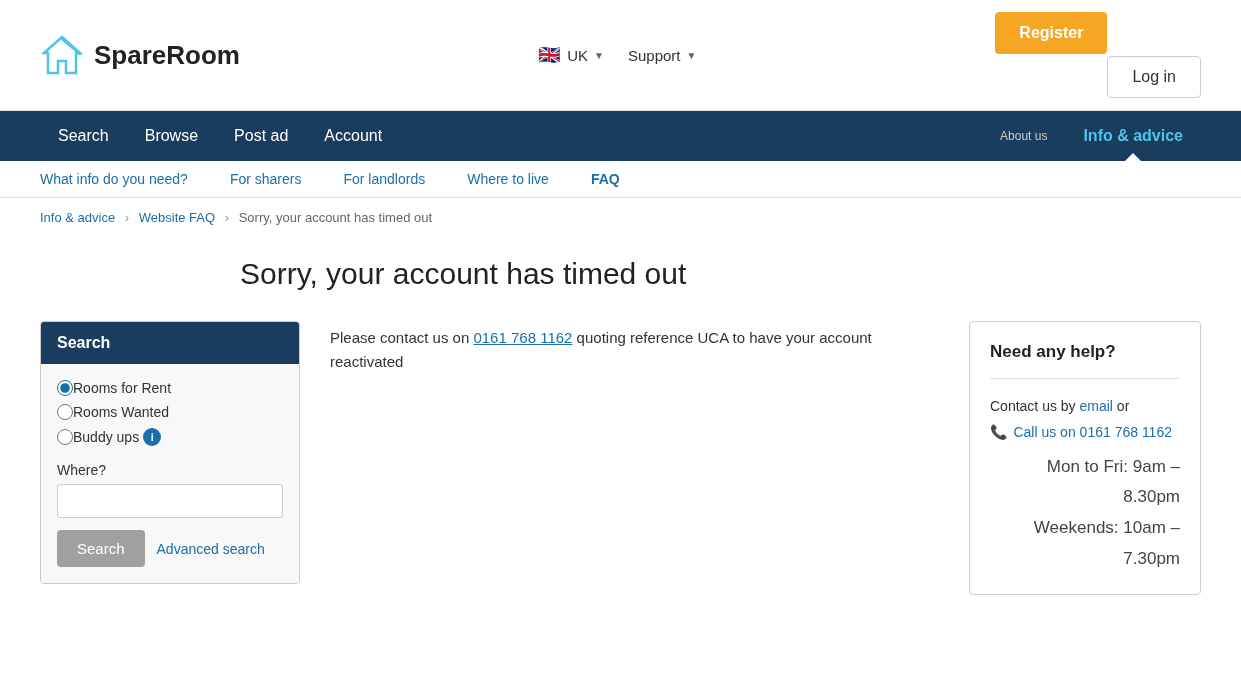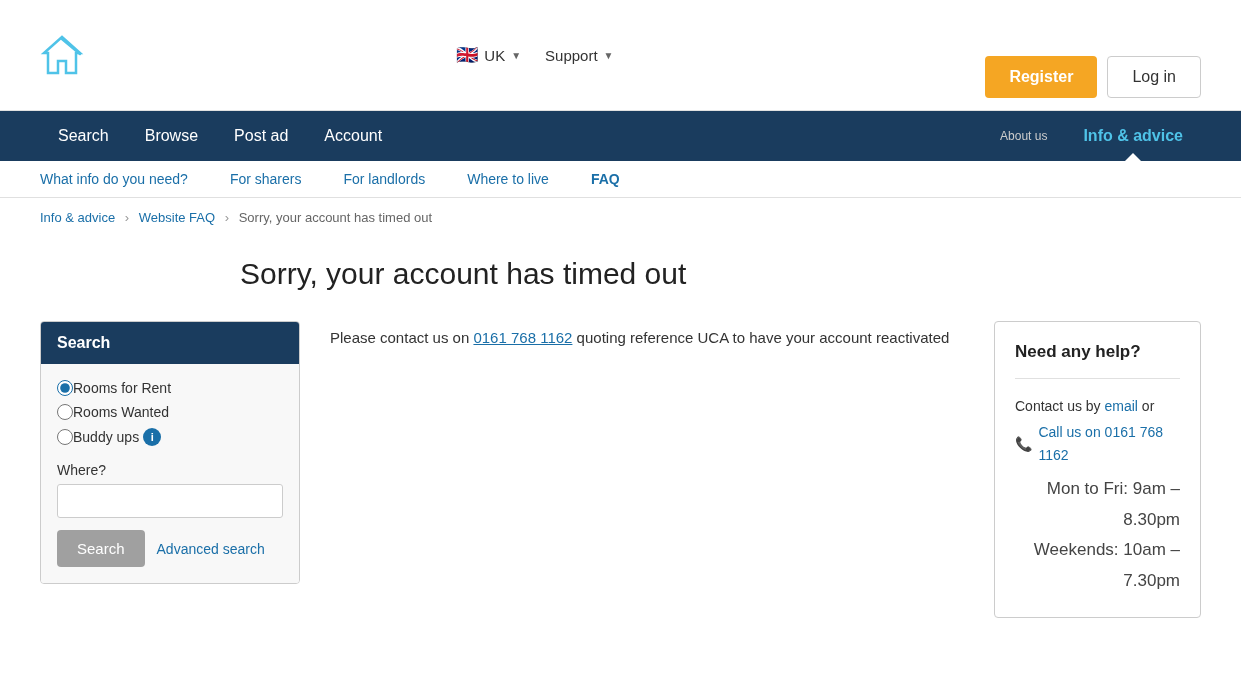--- a/index.html
+++ b/index.html
@@ -50,22 +50,22 @@
       align-items: center;
       gap: 6px;
       background: none;
       border: none;
       cursor: pointer;
       font-size: 15px;
       color: #333;
     }
     .top-right {
       display: flex;
-      align-items: flex-end;
-      gap: 10px;
+      align-items: flex-start;
+      gap: 0;
     }
     .register-btn {
       background: #f5a623;
       color: #fff;
       border: none;
       padding: 12px 24px;
       font-size: 16px;
       border-radius: 4px;
       cursor: pointer;
       font-weight: 600;
@@ -273,21 +273,21 @@
       font-size: 15px;
       line-height: 1.6;
       color: #333;
     }
     .account-timed-text a {
       color: #1a6fa8;
     }
 
     
     .help-box {
-      width: 207px;
+      width: 232px;
       flex-shrink: 0;
       border: 1px solid #ccc;
       border-radius: 4px;
       padding: 20px;
     }
     .help-title {
       font-size: 17px;
       font-weight: bold;
       color: #222;
       margin-bottom: 16px;
@@ -330,20 +330,21 @@
   </style>
 </head>
 <body>
 
 <header class="top-header">
   <a class="logo-area" href="#">
     <svg class="logo-icon" viewBox="0 0 44 44" xmlns="http://www.w3.org/2000/svg">
       <path d="M22 4 L4 20 L8 20 L8 40 L18 40 L18 28 L26 28 L26 40 L36 40 L36 20 L40 20 Z" fill="none" stroke="#4fc3e8" stroke-width="2.5"></path>
       <path d="M22 6 L40 21" fill="none" stroke="#4fc3e8" stroke-width="2.5" stroke-linecap="round"></path>
     </svg>
+    <span class="logo-text">SpareRoom</span>
   </a>
 
   <div class="top-center">
     <button class="locale-btn">
       <span class="flag-emoji">🇬🇧</span>
       <span>UK</span>
       <span class="chevron">▼</span>
     </button>
     <button class="support-btn">
       <span>Support</span>

